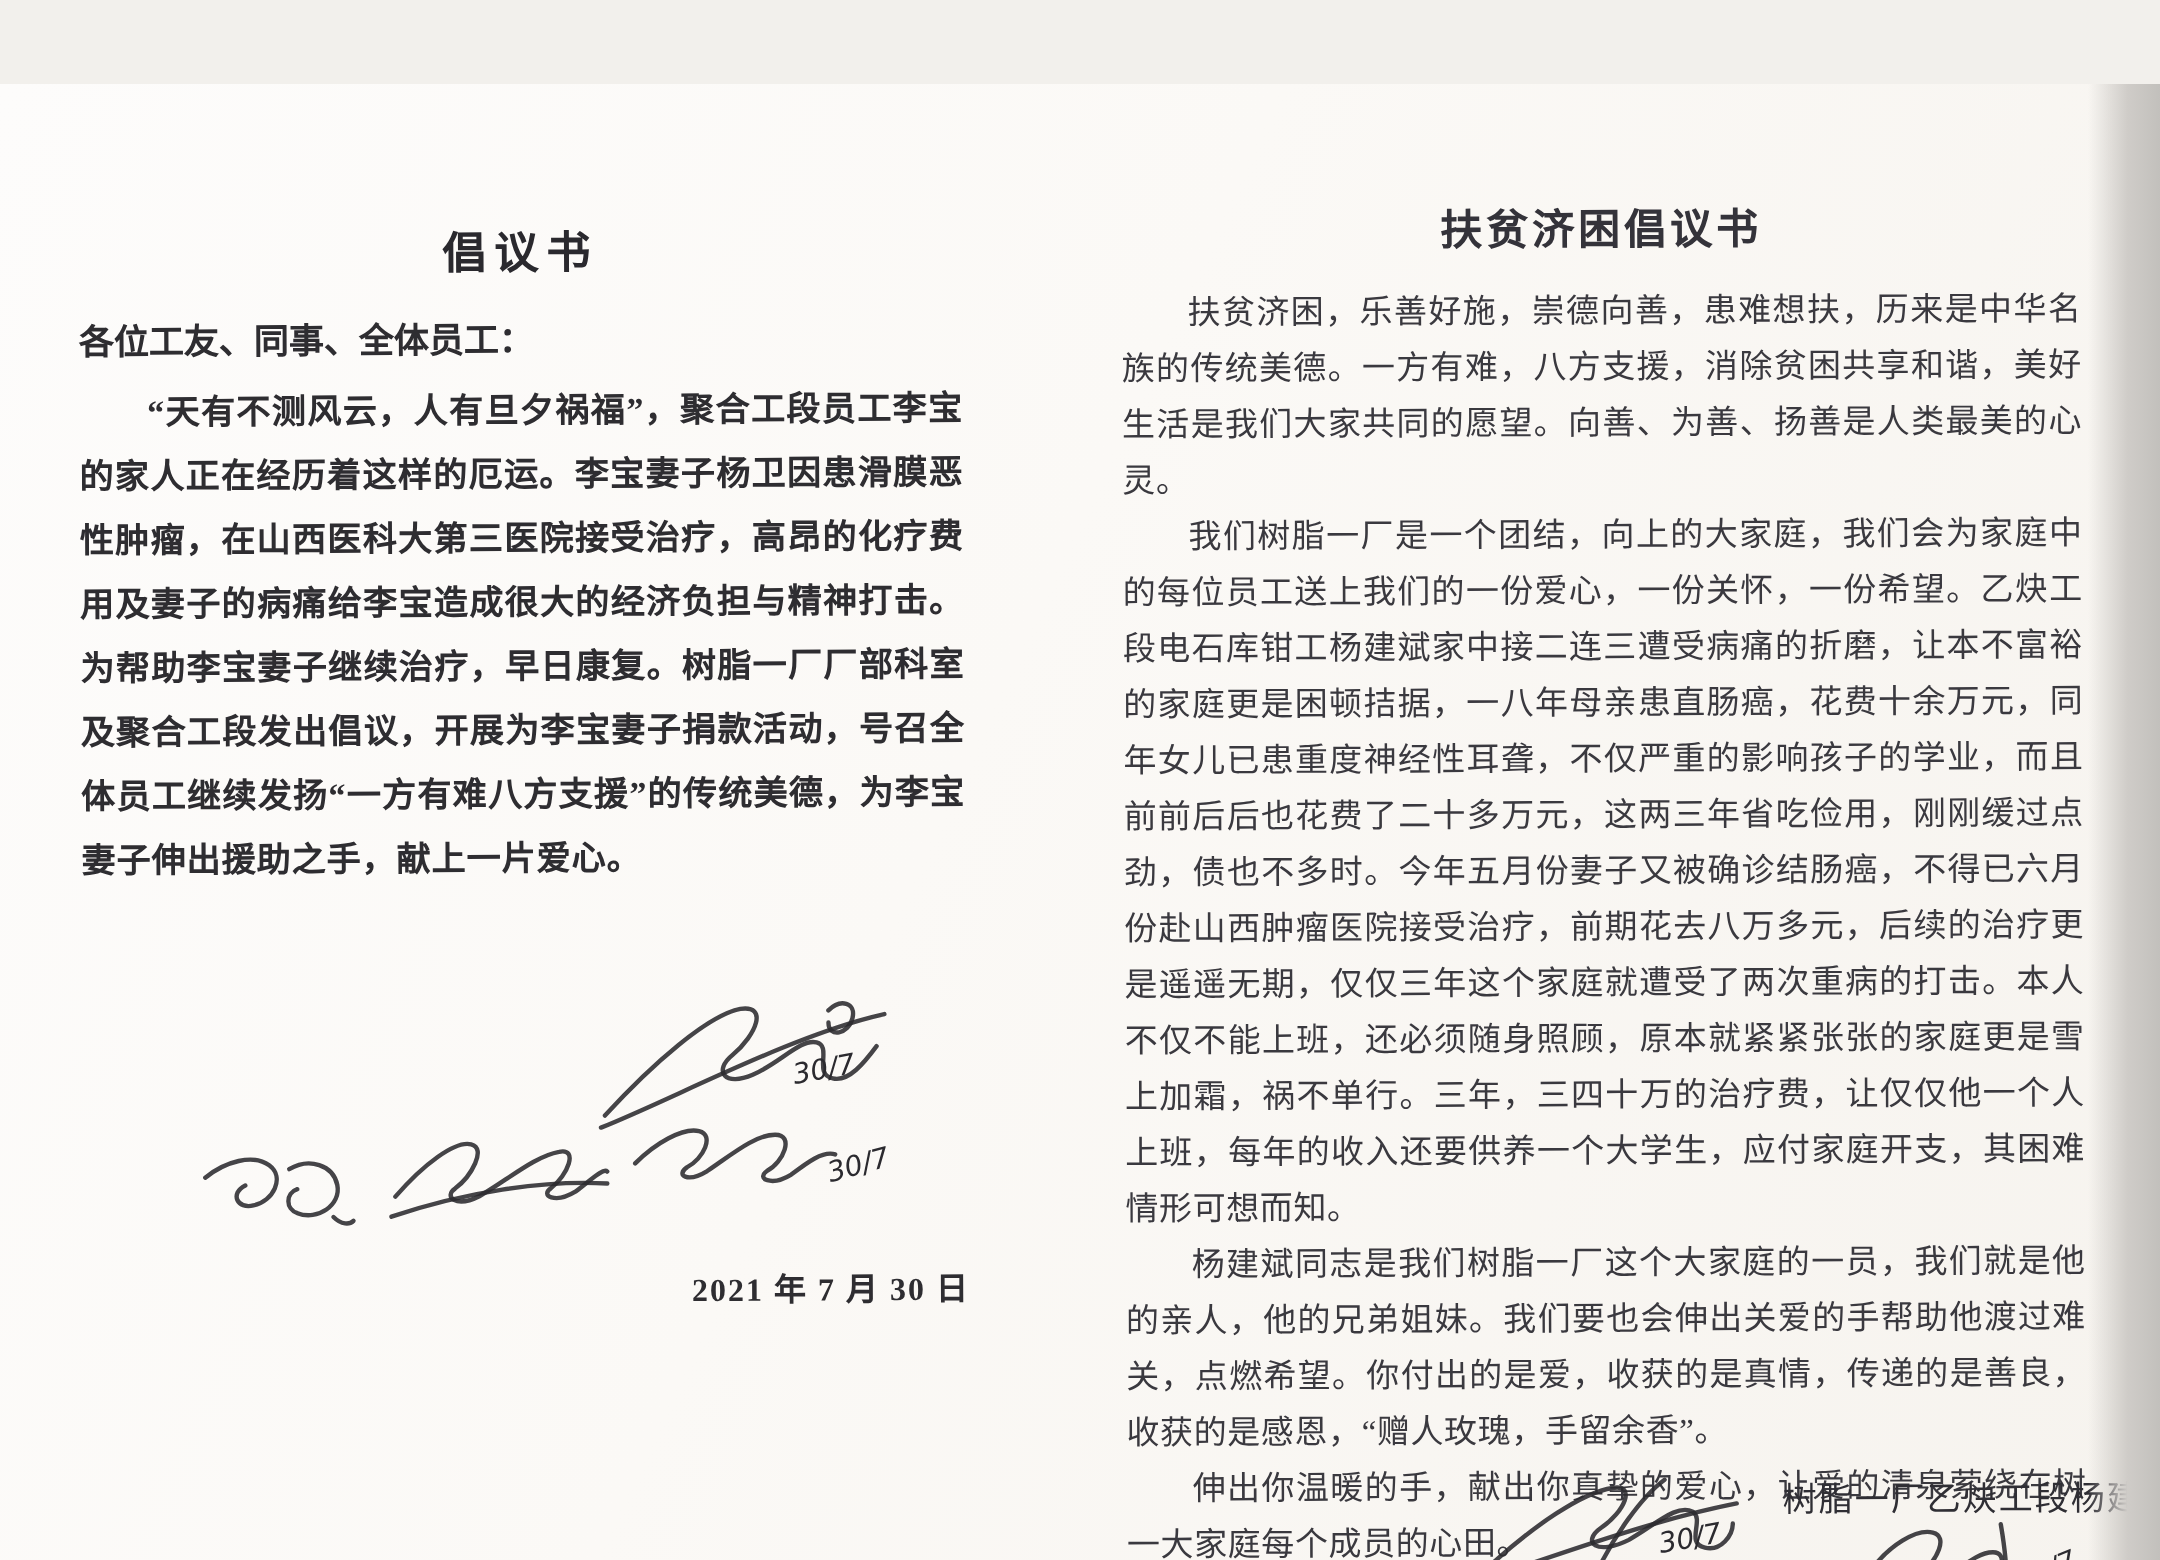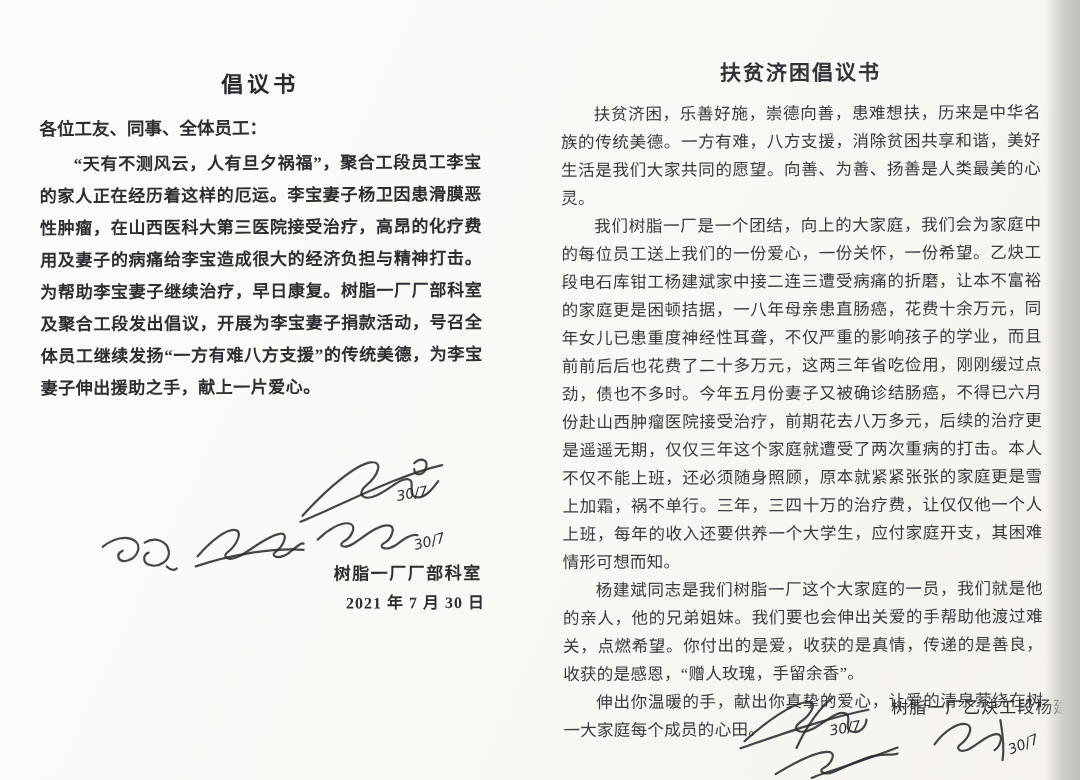--- a/index.html
+++ b/index.html
@@ -4,20 +4,21 @@
 <style>
   html,body{margin:0;padding:0;}
   body{
     width:1080px;height:780px;position:relative;overflow:hidden;
     background:#f2f0ec;
     font-family:"Liberation Serif","DejaVu Serif",serif;
   }
   .scan{
     position:absolute;inset:0;
     background:linear-gradient(115deg,#fdfcfb 0%,#fbf9f6 45%,#f6f3ee 100%);
+    margin-top:42px;
   }
   .edge-strip{
     position:absolute;top:0;right:0;width:36px;height:780px;
     background:linear-gradient(to right,rgba(197,195,191,0) 0%,#cfccc8 55%,#c2c0bc 100%);
   }
   .page{position:absolute;color:#2e2d31;}
   .page-left{left:40px;top:66px;width:442px;transform:rotate(-0.3deg);}
   .page-right{left:562px;top:56px;width:480px;transform:rotate(-0.25deg);}
 
   .title-l{
@@ -91,21 +92,20 @@
       <svg class="sig" style="left:150px;top:70px;" width="115" height="50" viewBox="0 0 115 50">
         <path d="M6,36 C20,20 36,8 44,10 C52,12 44,26 36,32 C30,36 36,42 48,36 C62,28 76,16 88,14 C98,12 92,26 84,32 C78,36 86,40 96,34 C104,28 110,22 112,24"></path>
         <path d="M4,46 C40,34 80,28 112,30"></path>
       </svg>
 
       <svg class="sig" style="left:272px;top:62px;" width="110" height="45" viewBox="0 0 110 45">
         <path d="M4,28 C14,18 28,10 36,12 C44,14 38,26 30,30 C24,34 30,38 40,32 C52,24 64,14 74,14 C84,14 78,28 70,32 C64,36 72,40 82,34 C90,28 98,22 104,24"></path>
       </svg>
       <span class="mark m-rot-15" style="left:372px;top:84px;">30/7</span>
 
-      <div class="signer-l">树脂一厂厂部科室</div>
       <div class="date-l">2021 年 7 月 30 日</div>
     </div>
   </section>
 
   <section class="page page-right">
     <h1 class="title-r">扶贫济困倡议书</h1>
     <div class="body-r">
       <p>扶贫济困，乐善好施，崇德向善，患难想扶，历来是中华名族的传统美德。一方有难，八方支援，消除贫困共享和谐，美好生活是我们大家共同的愿望。向善、为善、扬善是人类最美的心灵。</p>
       <p>我们树脂一厂是一个团结，向上的大家庭，我们会为家庭中的每位员工送上我们的一份爱心，一份关怀，一份希望。乙炔工段电石库钳工杨建斌家中接二连三遭受病痛的折磨，让本不富裕的家庭更是困顿拮据，一八年母亲患直肠癌，花费十余万元，同年女儿已患重度神经性耳聋，不仅严重的影响孩子的学业，而且前前后后也花费了二十多万元，这两三年省吃俭用，刚刚缓过点劲，债也不多时。今年五月份妻子又被确诊结肠癌，不得已六月份赴山西肿瘤医院接受治疗，前期花去八万多元，后续的治疗更是遥遥无期，仅仅三年这个家庭就遭受了两次重病的打击。本人不仅不能上班，还必须随身照顾，原本就紧紧张张的家庭更是雪上加霜，祸不单行。三年，三四十万的治疗费，让仅仅他一个人上班，每年的收入还要供养一个大学生，应付家庭开支，其困难情形可想而知。</p>
       <p>杨建斌同志是我们树脂一厂这个大家庭的一员，我们就是他的亲人，他的兄弟姐妹。我们要也会伸出关爱的手帮助他渡过难关，点燃希望。你付出的是爱，收获的是真情，传递的是善良，收获的是感恩，“赠人玫瑰，手留余香”。</p>

